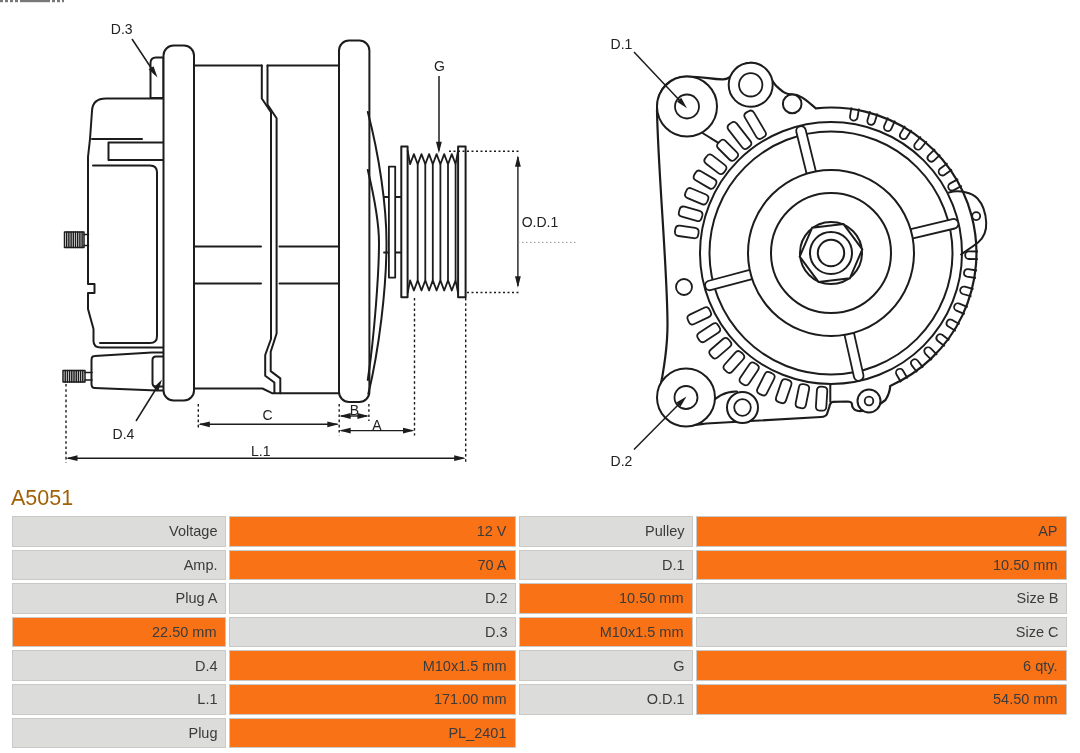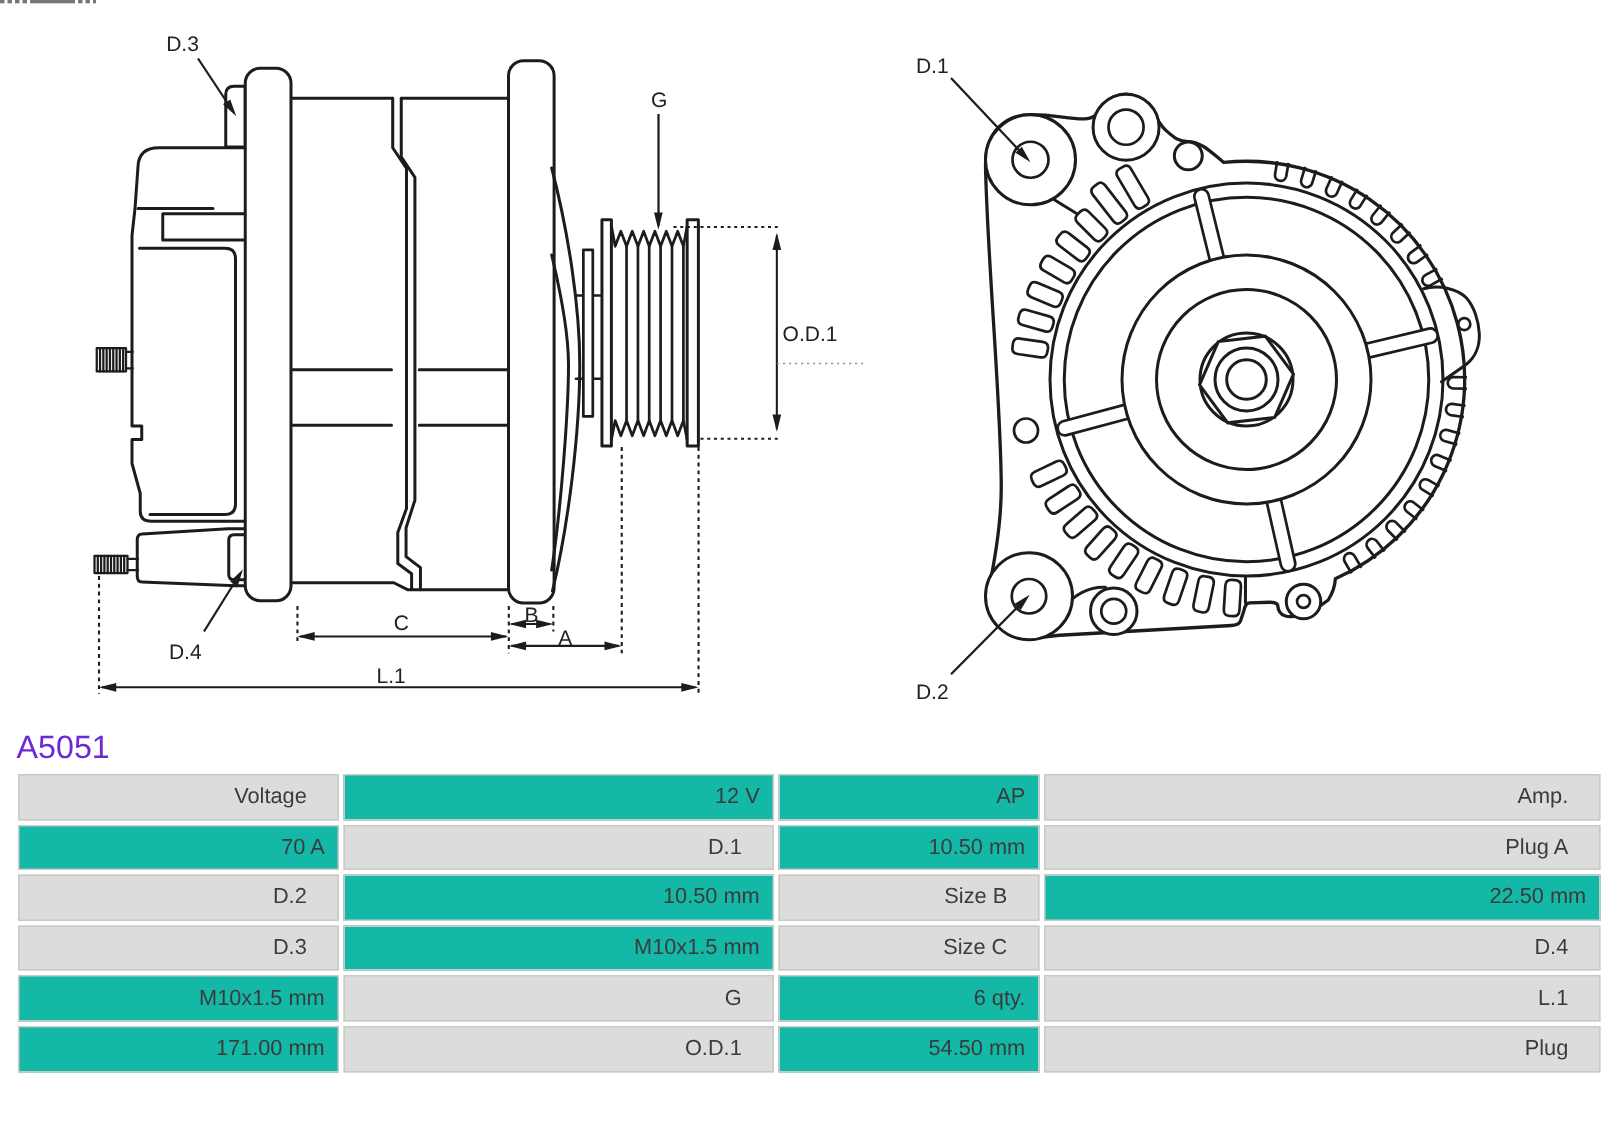--- a/index.html
+++ b/index.html
@@ -1,22 +1,22 @@
 <!DOCTYPE html>
 <html><head><meta charset="utf-8">
 <style>
 html,body{margin:0;padding:0;background:#fff;width:1080px;height:753px;overflow:hidden;}
 body{font-family:"Liberation Sans",sans-serif;position:relative;}
 svg{position:absolute;left:0;top:0;}
-.title{position:absolute;left:11px;top:485.5px;font-size:21.5px;color:#6d28d9;}
+.title{position:absolute;left:11px;top:485.5px;font-size:21.5px;color:#a16207;}
 .tbl{position:absolute;left:12px;top:516px;display:grid;grid-template-columns:213.5px 287px 174px 371px;grid-auto-rows:30.6px;gap:3px;}
 .tbl div{border:1px solid #c9c9c7;display:flex;align-items:center;justify-content:flex-end;font-size:14.5px;color:#3b3b3b;padding-right:8px;}
 .lab{background:#dcdcda;}
-.tbl div.lab{padding-right:20px;}
-.val{background:#14b8a6;}
+.tbl div.lab{padding-right:7px;}
+.val{background:#f97316;}
 </style></head>
 <body>
 <svg xmlns="http://www.w3.org/2000/svg" width="1080" height="490" viewBox="0 0 1080 490">
     <g fill="#777">
 <rect x="0" y="0" width="3" height="2.2"></rect>
 <rect x="5" y="0" width="3" height="2.2"></rect>
 <rect x="10" y="0" width="3" height="2.2"></rect>
 <rect x="15" y="0" width="3" height="2.2"></rect>
 <rect x="20" y="0" width="30" height="2.2"></rect>
 <rect x="52" y="0" width="3" height="2.2"></rect>
@@ -210,20 +210,21 @@
 <text x="376.8" y="430">A</text>
 <text x="260.8" y="455.5">L.1</text>
 <text x="621.5" y="48.5">D.1</text>
 <text x="621.5" y="466">D.2</text>
 </g>
   </svg>
 <div class="title">A5051</div>
 <div class="tbl">
     <div class="lab">Voltage</div>
     <div class="val">12 V</div>
+    <div class="lab">Pulley</div>
     <div class="val">AP</div>
     <div class="lab">Amp.</div>
     <div class="val">70 A</div>
     <div class="lab">D.1</div>
     <div class="val">10.50 mm</div>
     <div class="lab">Plug A</div>
     <div class="lab">D.2</div>
     <div class="val">10.50 mm</div>
     <div class="lab">Size B</div>
     <div class="val">22.50 mm</div>
@@ -232,13 +233,14 @@
     <div class="lab">Size C</div>
     <div class="lab">D.4</div>
     <div class="val">M10x1.5 mm</div>
     <div class="lab">G</div>
     <div class="val">6 qty.</div>
     <div class="lab">L.1</div>
     <div class="val">171.00 mm</div>
     <div class="lab">O.D.1</div>
     <div class="val">54.50 mm</div>
     <div class="lab">Plug</div>
+    <div class="val">PL_2401</div>
   </div>
 
 </body></html>

